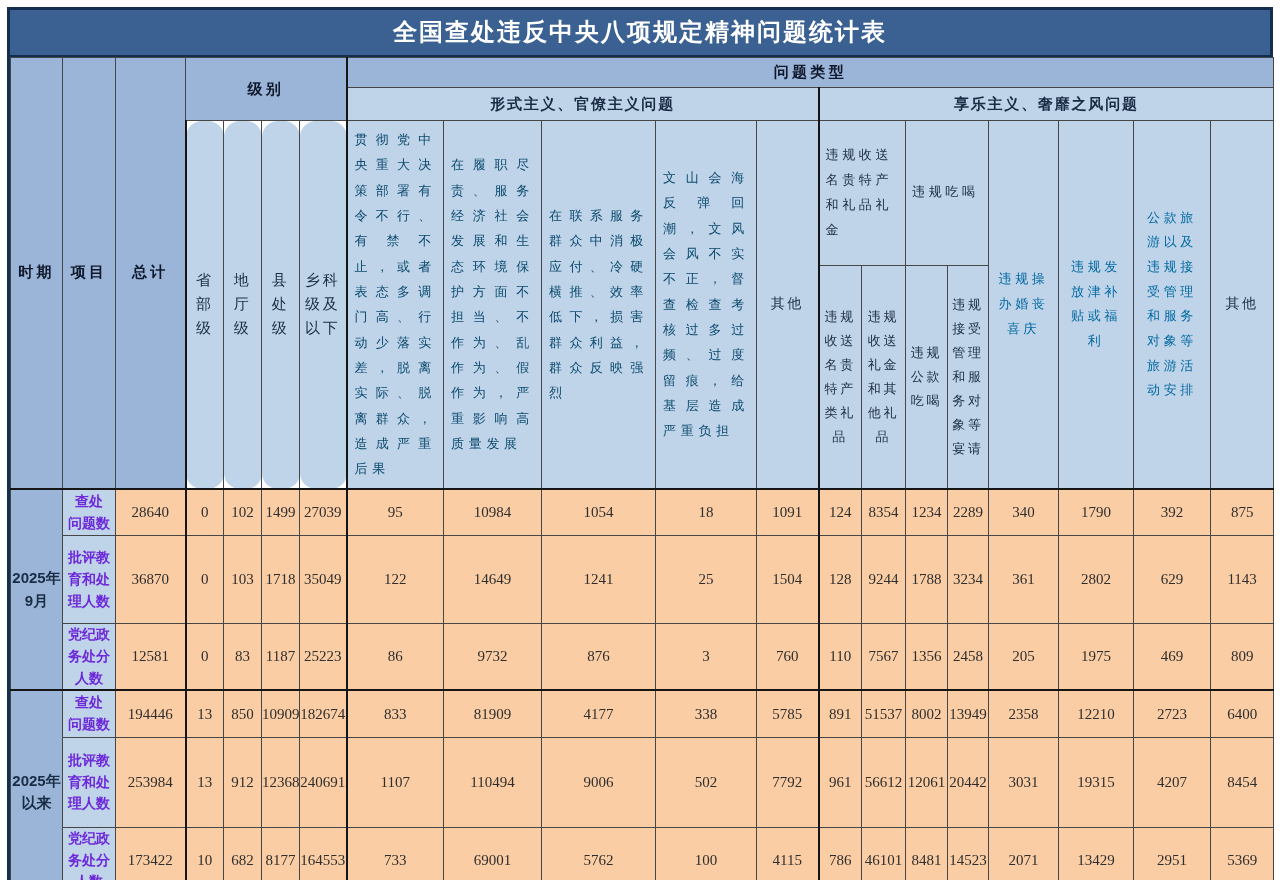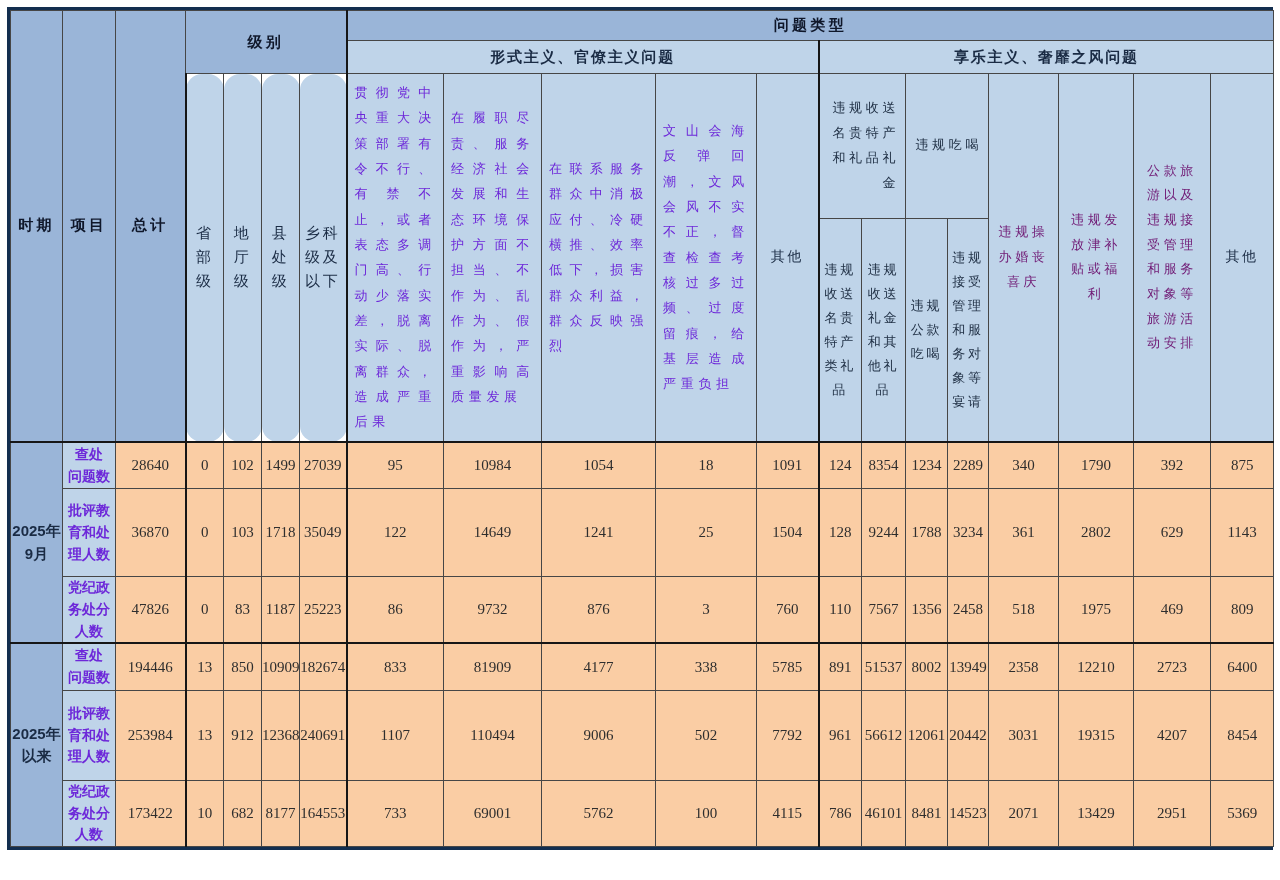--- a/index.html
+++ b/index.html
@@ -16,42 +16,43 @@
   tr.tt > th, tr.tt > td{border-top:2px solid #161616;}
   
   tr.rowA{height:30px;} tr.rowB{height:33px;} tr.rowC{height:115px;} tr.rowD{height:143px;}
   tr.d1{height:47px;} tr.d2{height:88px;} tr.d3{height:63px;}
   tr.d4{height:47px;} tr.d5{height:90px;} tr.d6{height:62px;}
   
   .hm{background:#9AB5D8;color:#0f172a;font-weight:bold;font-size:15px;letter-spacing:0.22em;}
   .hl{background:#BFD4E9;color:#1A2B44;font-weight:normal;font-size:14px;text-align:center;}
   .grpbold{font-weight:bold;font-size:15px;letter-spacing:0.12em;}
   .lv{font-size:15px;letter-spacing:0.18em;padding:2px 5px;line-height:1.6;border-radius:16px;}
-  .desc{font-family:"Liberation Serif", serif;font-size:13px;color:#6d28d9;
+  .desc{font-family:"Liberation Serif", serif;font-size:13px;color:#0c4a6e;
     text-align:justify;letter-spacing:0.36em;line-height:1.95;padding:6px 7px;}
   .otherc{font-size:14px;letter-spacing:0.18em;font-family:"Liberation Serif", serif;}
   .grp{font-family:"Liberation Serif", serif;font-size:13px;letter-spacing:0.28em;
-    line-height:1.9;padding:4px 6px;text-align:right;color:#223247;}
+    line-height:1.9;padding:4px 6px;text-align:left;color:#223247;}
   .subw{font-family:"Liberation Serif", serif;font-size:13px;letter-spacing:0.28em;
-    line-height:1.9;padding:4px 6px;text-align:center;color:#701a75;}
+    line-height:1.9;padding:4px 6px;text-align:center;color:#0369a1;}
   .sub2{font-family:"Liberation Serif", serif;font-size:13px;letter-spacing:0.22em;
     line-height:1.85;padding:4px 3px;text-align:center;color:#223247;}
   
   .period{background:#9AB5D8;color:#1A2B44;font-size:15px;font-weight:bold;
     white-space:pre-line;line-height:1.5;}
   .item{background:#BFD4E9;color:#6d28d9;font-size:14px;font-weight:bold;text-align:center;
     white-space:pre-line;line-height:1.55;}
   .num{background:#FACDA4;color:#2E2E2E;text-align:center;font-size:15px;
     font-family:"Liberation Serif", serif;}
 </style>
 </head>
 <body>
 
 <div class="wrap">
   <div class="frame">
+    <div class="titlebar">全国查处违反中央八项规定精神问题统计表</div>
     <table>
       <colgroup>
         <col style="width:52px">
           <col style="width:53px">
           <col style="width:70px">
         <col style="width:38px">
           <col style="width:38px">
           <col style="width:38px">
           <col style="width:47px">
         <col style="width:97px">
@@ -149,35 +150,35 @@
           <td class="num">3234</td>
           <td class="num">361</td>
           <td class="num">2802</td>
           <td class="num">629</td>
           <td class="num">1143</td>
         </tr>
         <tr class="d3">
           <th class="item">党纪政
 务处分
 人数</th>
-          <td class="num">47826</td>
+          <td class="num">12581</td>
           <td class="num bl2">0</td>
           <td class="num">83</td>
           <td class="num">1187</td>
           <td class="num">25223</td>
           <td class="num bl2">86</td>
           <td class="num">9732</td>
           <td class="num">876</td>
           <td class="num">3</td>
           <td class="num">760</td>
           <td class="num bl2">110</td>
           <td class="num">7567</td>
           <td class="num">1356</td>
           <td class="num">2458</td>
-          <td class="num">518</td>
+          <td class="num">205</td>
           <td class="num">1975</td>
           <td class="num">469</td>
           <td class="num">809</td>
         </tr>
         <tr class="d4 tt">
           <th class="period" rowspan="3">2025年
 以来</th>
           <th class="item">查处
 问题数</th>
           <td class="num">194446</td>

